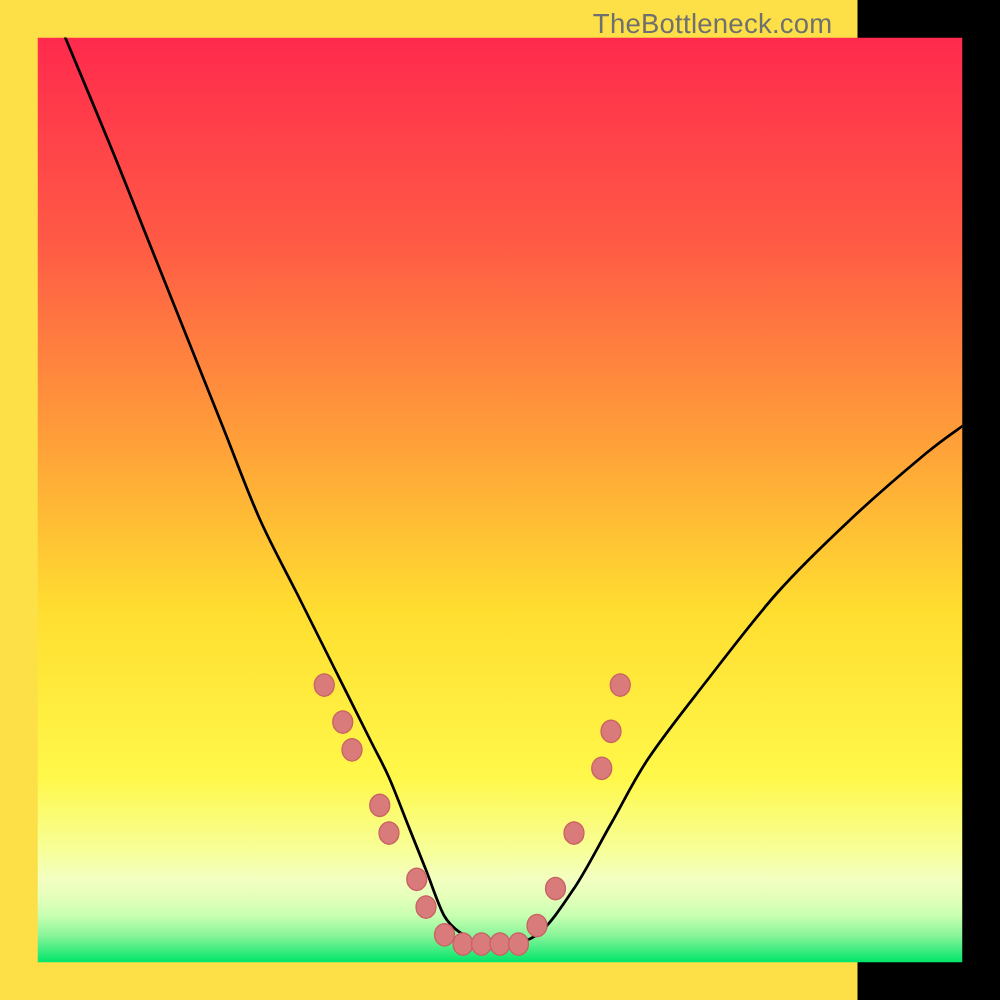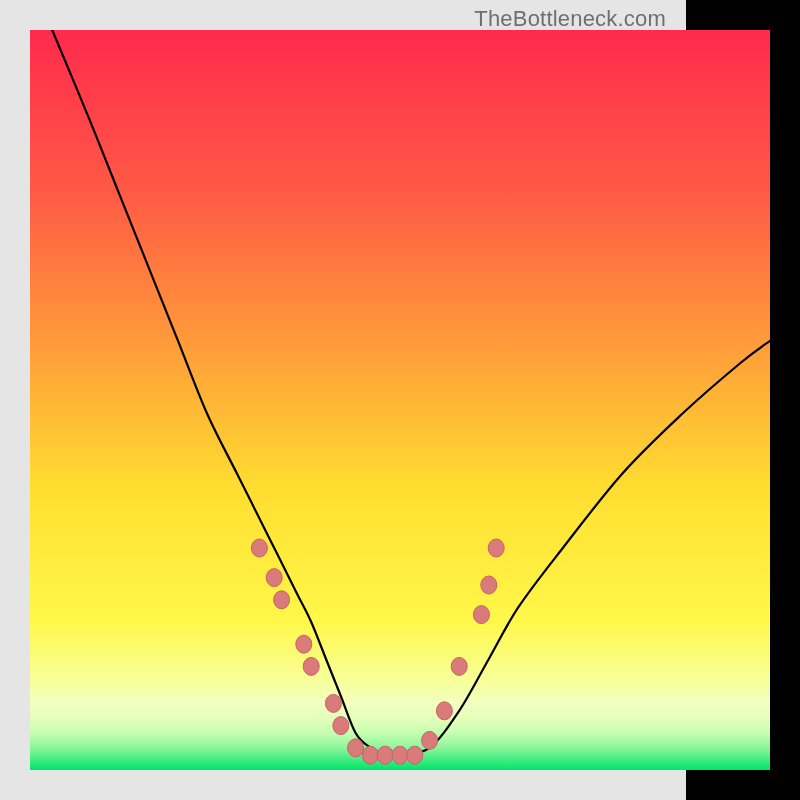--- a/index.html
+++ b/index.html
@@ -10,21 +10,21 @@
     overflow: hidden;
     background: #000;
     font-family: Arial, Helvetica, sans-serif;
   }
   .frame {
     position: absolute;
     left: 0;
     top: 0;
     width: 686px;
     height: 800px;
-    background: #e5e5e5;
+    background: #fde047;
   }
   .plot {
     position: absolute;
     left: 30px;
     top: 30px;
     width: 740px;
     height: 740px;
     
   }
   .watermark {

